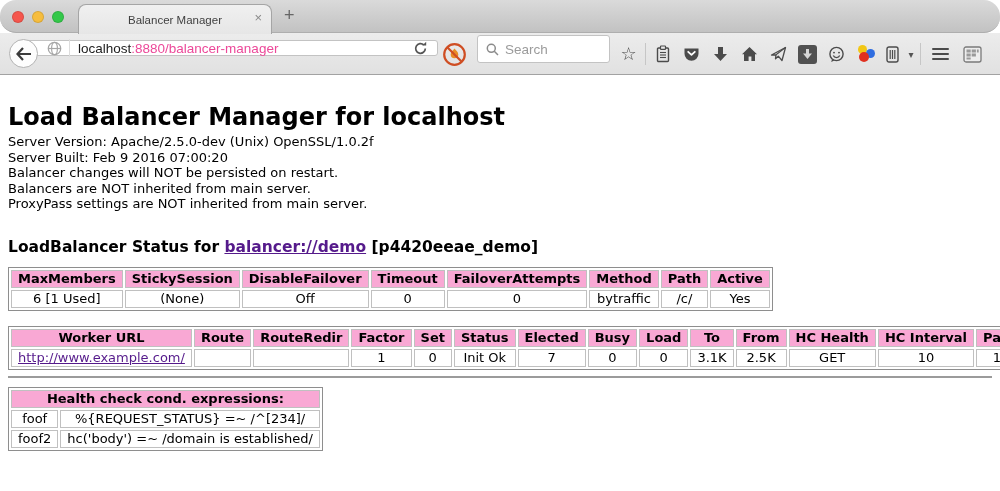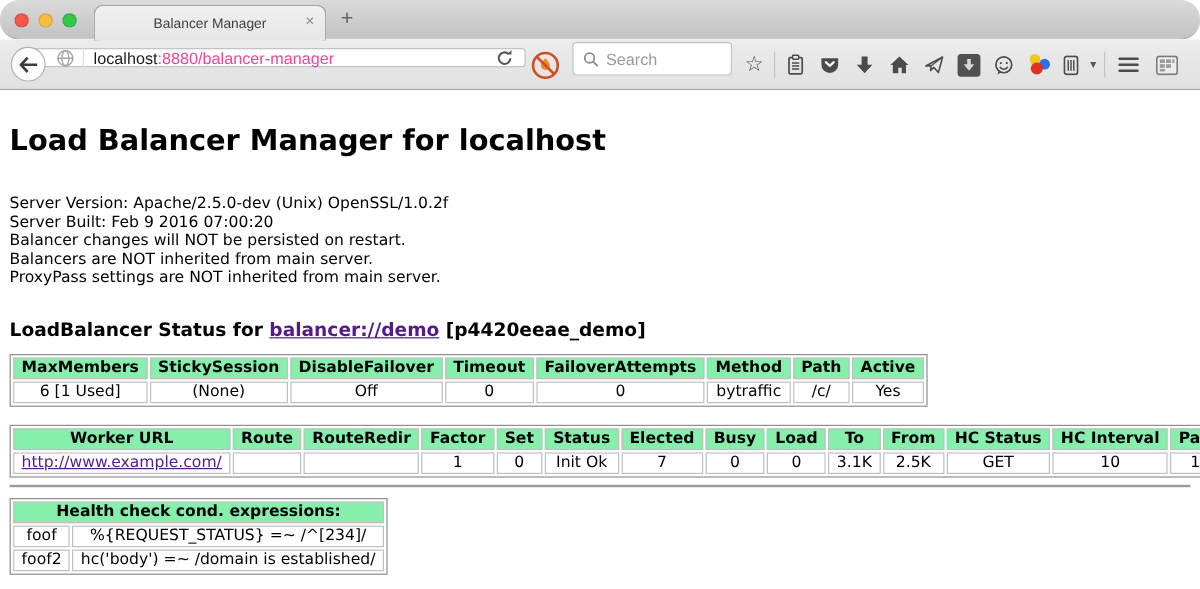--- a/index.html
+++ b/index.html
@@ -46,27 +46,27 @@
   .dot.y { width:9px; height:9px; left:3px; top:1px; background:#f2c715; }
   .dot.b { width:9px; height:9px; left:11px; top:5px; background:#2f6de0; }
   .dot.r { width:10px; height:10px; left:4px; top:8px; background:#e03020; }
   .caret { font-size:10px; color:#555; width:14px; text-align:center; }
   .hamburger { display:flex; flex-direction:column; gap:2.5px; }
   .hamburger span { display:block; width:17px; height:2.5px; background:#4b4b4b; border-radius:1px; }
 
   
   .content { position:absolute; top:76px; left:0; right:0; bottom:0; background:#fff;
     padding:0 8px; font-family:"DejaVu Sans", sans-serif; font-size:13px; color:#000; overflow:hidden; }
-  .content h1 { font-size:24px; font-weight:bold; margin:27px 0 31px; }
+  .content h1 { font-size:24px; font-weight:bold; margin:27px 0 3px; }
   .info-lines div { line-height:15.5px; }
   .content h3 { font-size:15.5px; font-weight:bold; margin:26px 0 11px; }
   a { color:#551a8b; text-decoration:underline; }
   table { border-collapse:separate; border-spacing:2px; border:1px solid #8e8e8e; font-size:13px; }
   th, td { border:1px solid #c0c0c0; padding:0 6px; height:18px; text-align:center; white-space:nowrap; }
-  th { background:#86efac; font-weight:bold; }
+  th { background:#f9a8d4; font-weight:bold; }
   td.left, th.left { text-align:center; }
   #worker-table { width:98.4%; margin-top:15px; }
   #health-table { margin-top:0; }
   hr { border:none; height:2px; background:#9b9b9b; margin:6px 0 9px; }
 </style>
 </head>
 <body>
 
 <div class="window">
 
@@ -256,21 +256,21 @@
             <th>Route</th>
             <th>RouteRedir</th>
             <th>Factor</th>
             <th>Set</th>
             <th>Status</th>
             <th>Elected</th>
             <th>Busy</th>
             <th>Load</th>
             <th>To</th>
             <th>From</th>
-            <th>HC Status</th>
+            <th>HC Health</th>
             <th>HC Interval</th>
             <th>Passes</th>
           </tr>
         <tr id="worker-row">
             <td class="left"><a href="#">http://www.example.com/</a></td>
             <td></td>
             <td></td>
             <td>1</td>
             <td>0</td>
             <td>Init Ok</td>

